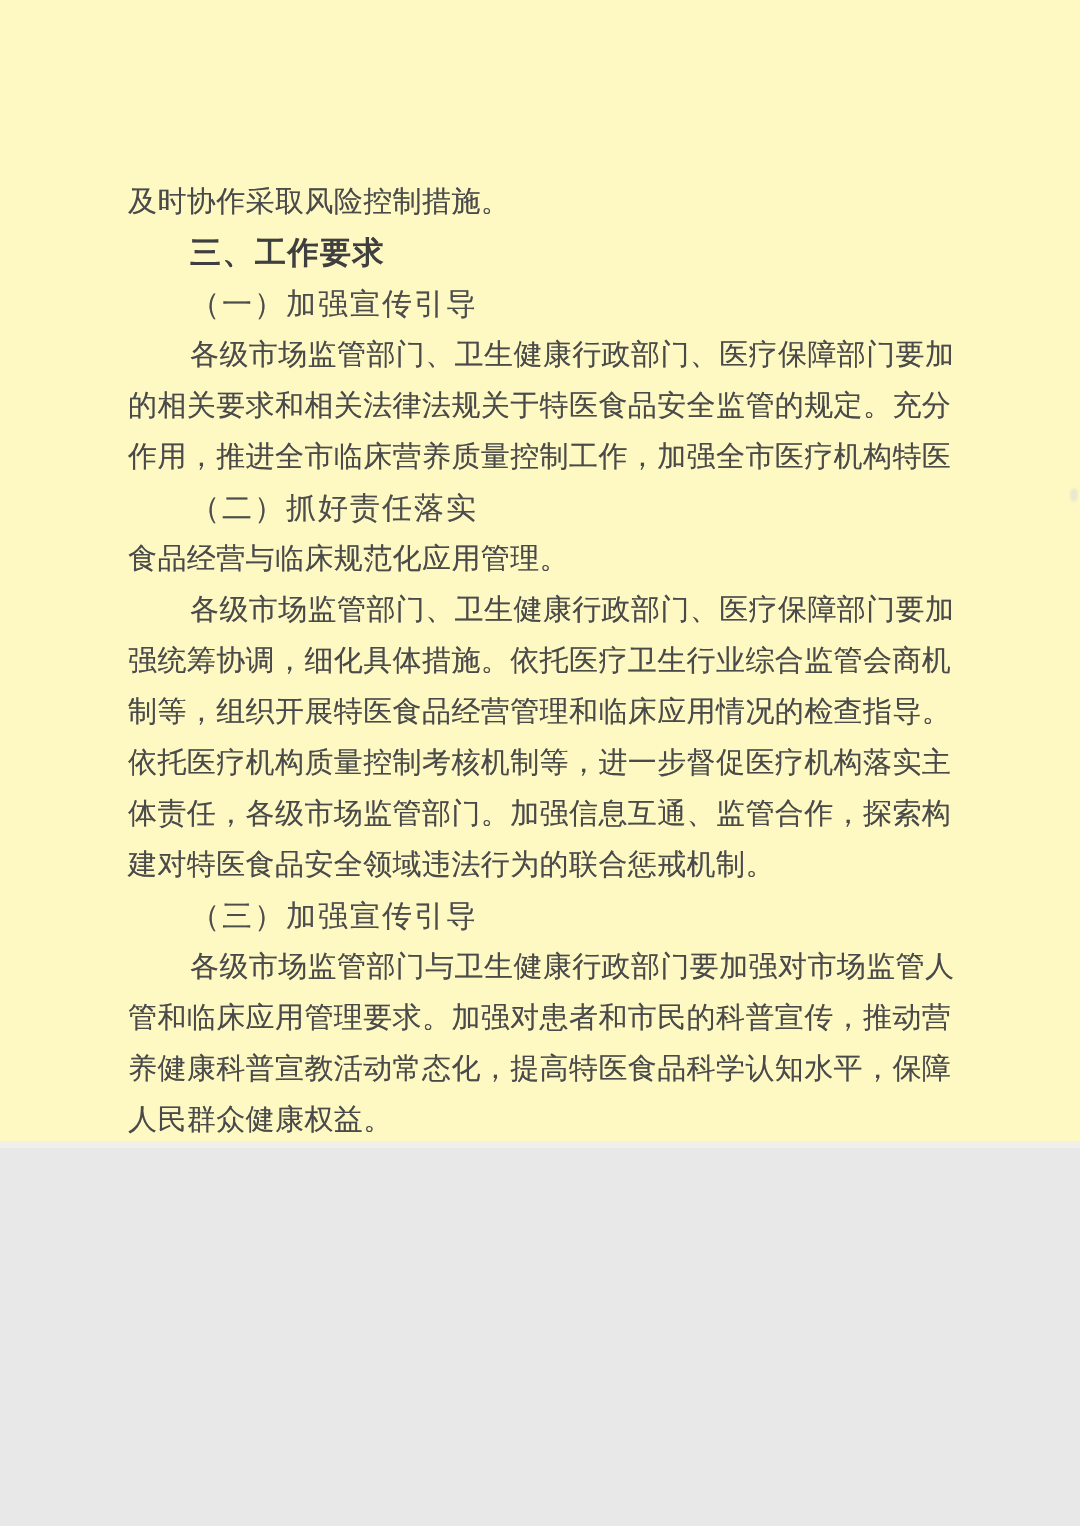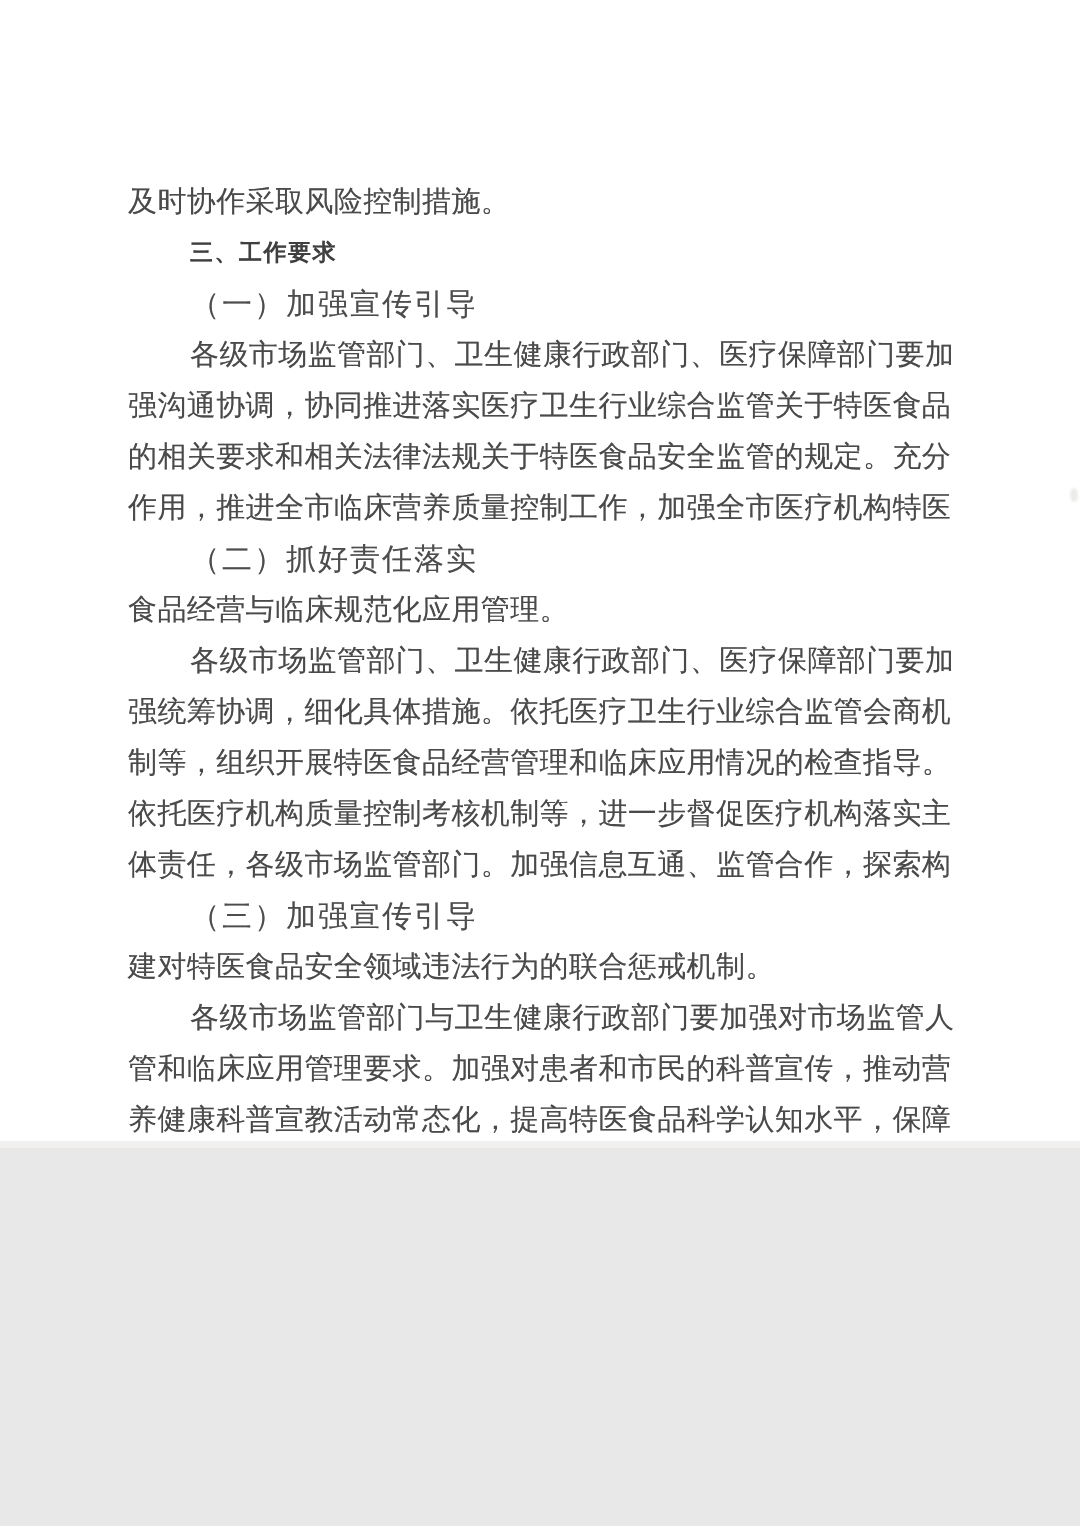--- a/index.html
+++ b/index.html
@@ -5,21 +5,21 @@
   html, body {
     margin: 0;
     padding: 0;
     background: #e8e8e8;
   }
   .page {
     position: relative;
     width: 1080px;
     height: 1148px;
     margin: 0 auto;
-    background: #ffffff;
+    background: #fef9c3;
     overflow: hidden;
     font-family: "Liberation Serif", serif;
   }
   .content {
     position: absolute;
     top: 176px;
     left: 128px;
     width: 824px;
   }
   .line {
@@ -30,21 +30,21 @@
     color: #4a4a4a;
     white-space: nowrap;
     text-shadow: 0 0 0.6px rgba(90,90,90,0.45);
   }
   .line.indent {
     padding-left: 62px;
   }
   .line.h1 {
     font-family: "Liberation Sans", sans-serif;
     font-weight: 700;
-    font-size: 23px;
+    font-size: 31px;
     color: #3f3f3f;
     letter-spacing: 1.5px;
   }
   .line.h2 {
     font-size: 30px;
     letter-spacing: 2px;
     color: #4d4d4d;
   }
   .page-number {
     position: absolute;
@@ -83,32 +83,31 @@
 </head>
 <body>
 
 <div class="page">
 
   <div class="content">
     <div class="line body">及时协作采取风险控制措施。</div>
     <div class="line h1 indent">三、工作要求</div>
     <div class="line h2 indent">（一）加强宣传引导</div>
     <div class="line body indent">各级市场监管部门、卫生健康行政部门、医疗保障部门要加</div>
-    <div class="line body">强沟通协调，协同推进落实医疗卫生行业综合监管关于特医食品</div>
     <div class="line body">的相关要求和相关法律法规关于特医食品安全监管的规定。充分</div>
     <div class="line body">作用，推进全市临床营养质量控制工作，加强全市医疗机构特医</div>
     <div class="line h2 indent">（二）抓好责任落实</div>
     <div class="line body">食品经营与临床规范化应用管理。</div>
     <div class="line body indent">各级市场监管部门、卫生健康行政部门、医疗保障部门要加</div>
     <div class="line body">强统筹协调，细化具体措施。依托医疗卫生行业综合监管会商机</div>
     <div class="line body">制等，组织开展特医食品经营管理和临床应用情况的检查指导。</div>
     <div class="line body">依托医疗机构质量控制考核机制等，进一步督促医疗机构落实主</div>
     <div class="line body">体责任，各级市场监管部门。加强信息互通、监管合作，探索构</div>
+    <div class="line body">建对特医食品安全领域违法行为的联合惩戒机制。</div>
     <div class="line h2 indent">（三）加强宣传引导</div>
-    <div class="line body">建对特医食品安全领域违法行为的联合惩戒机制。</div>
     <div class="line body indent">各级市场监管部门与卫生健康行政部门要加强对市场监管人</div>
     <div class="line body">管和临床应用管理要求。加强对患者和市民的科普宣传，推动营</div>
     <div class="line body">养健康科普宣教活动常态化，提高特医食品科学认知水平，保障</div>
     <div class="line body">人民群众健康权益。</div>
   </div>
 
   <div class="page-number">– 4 –</div>
 
   <div class="smudge"></div>
   <div class="bottom-edge"></div>

